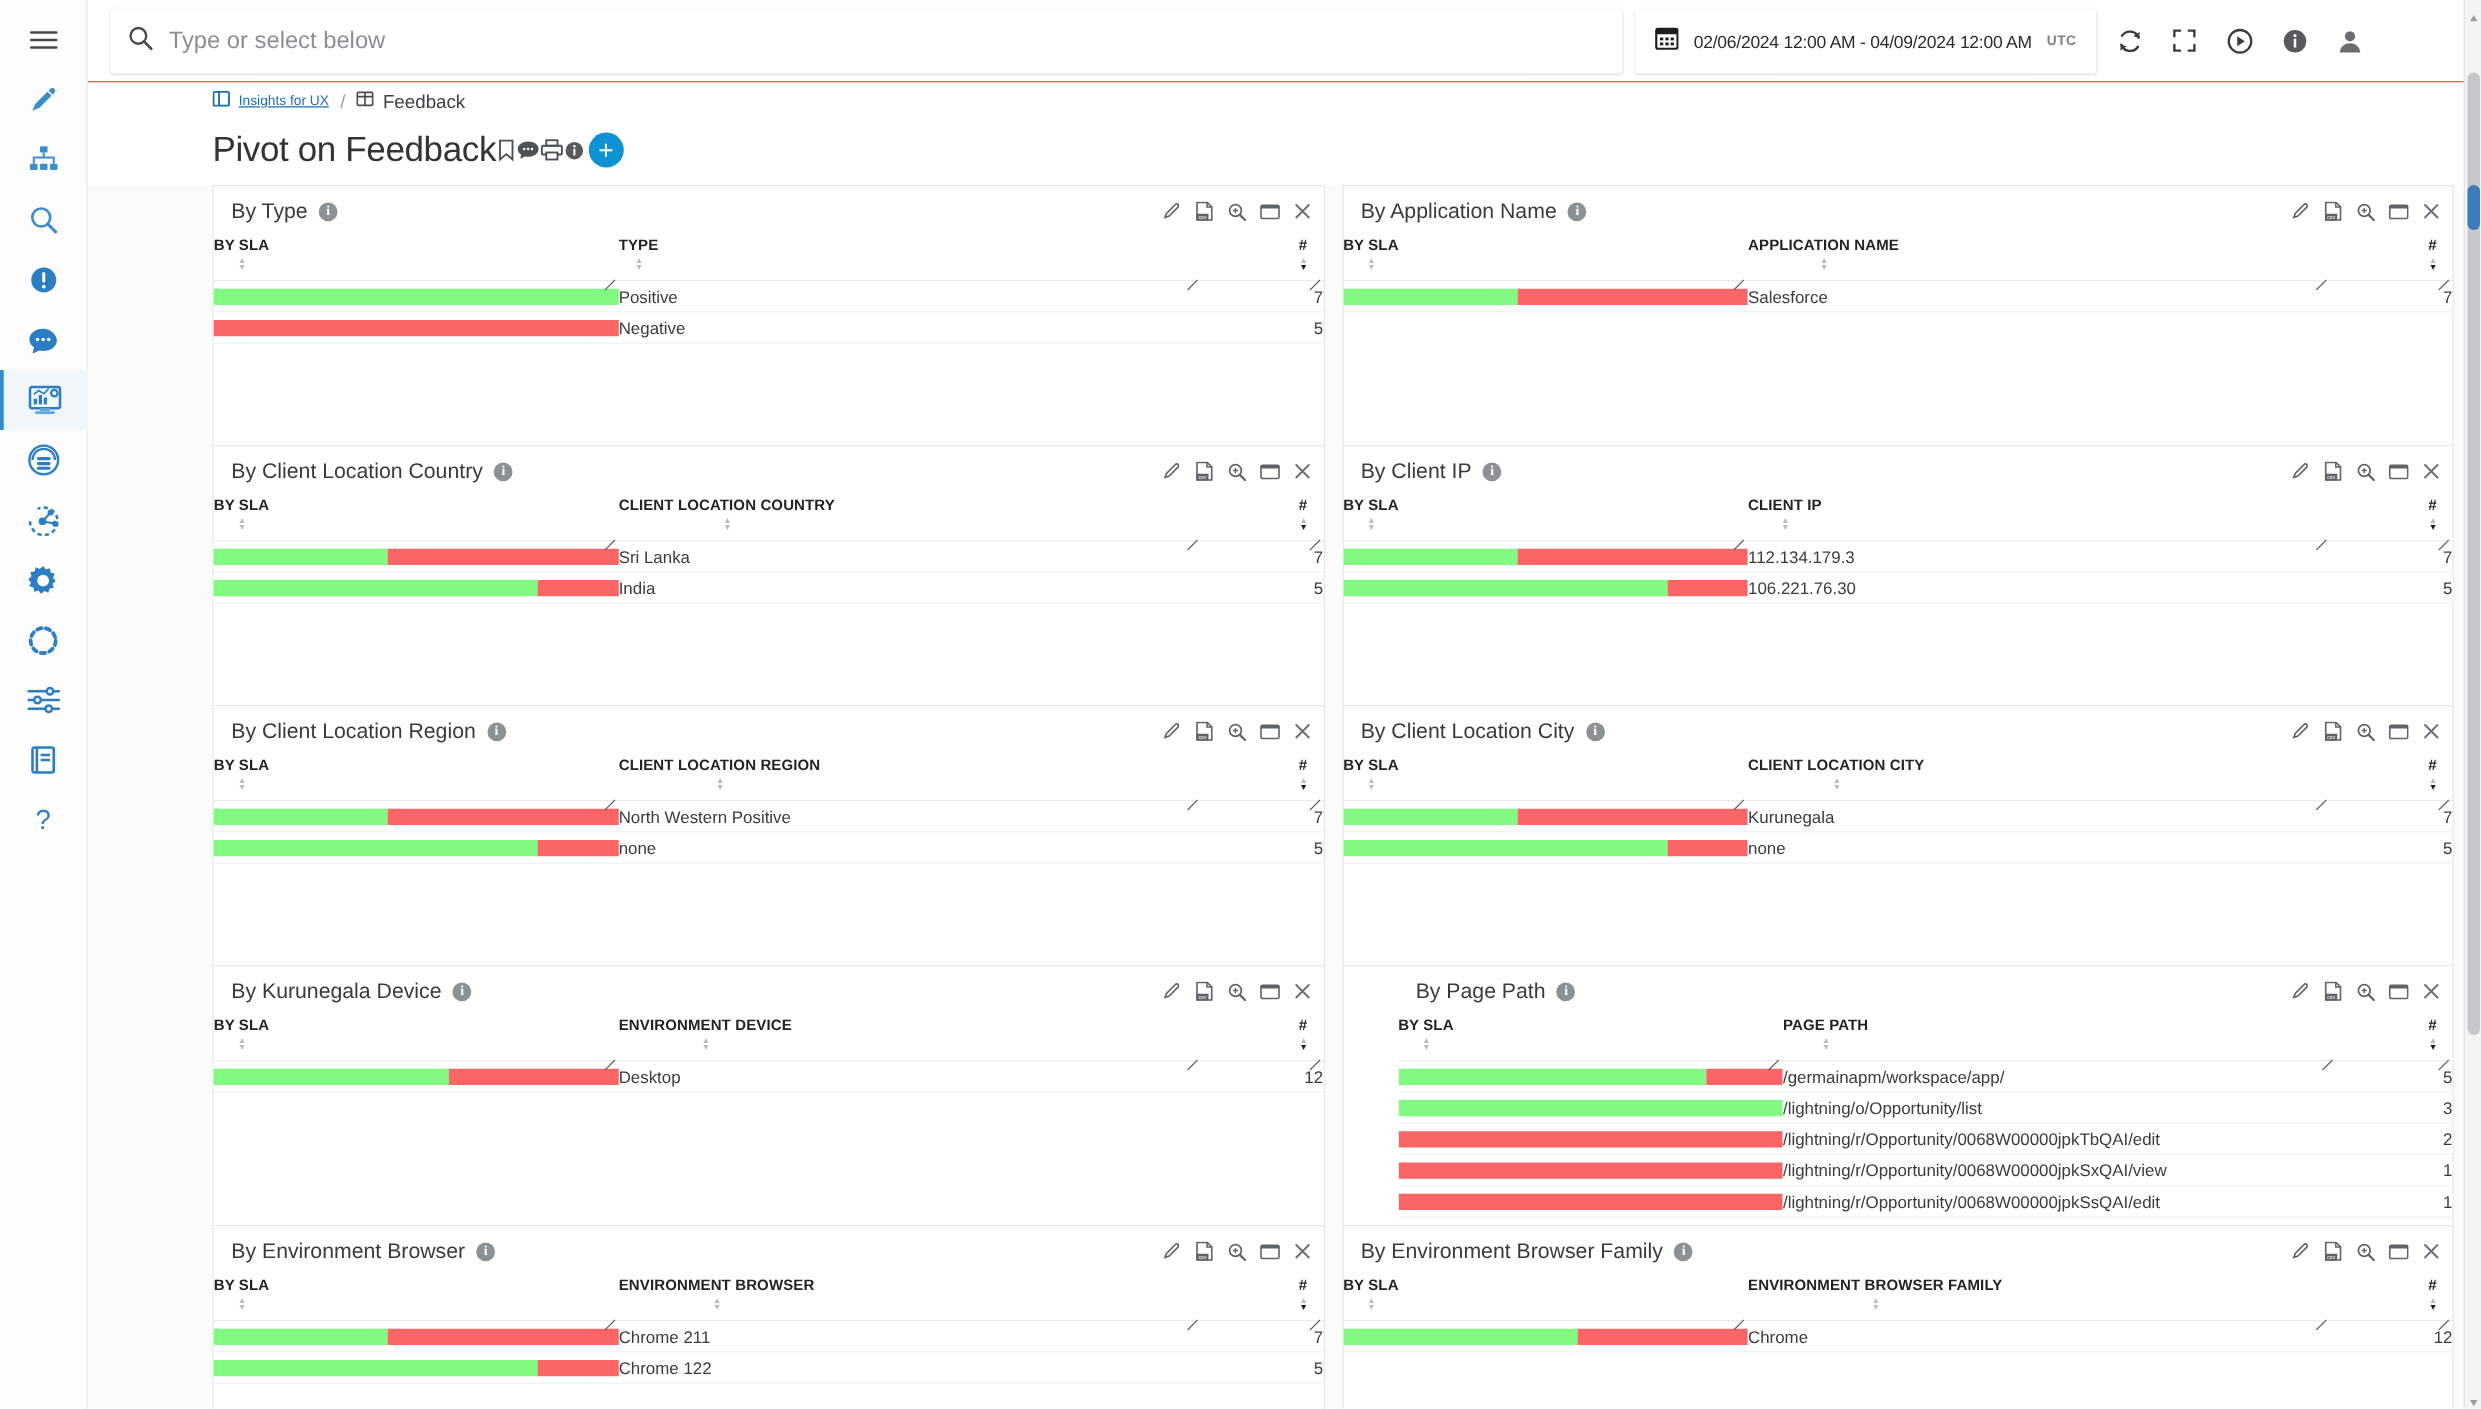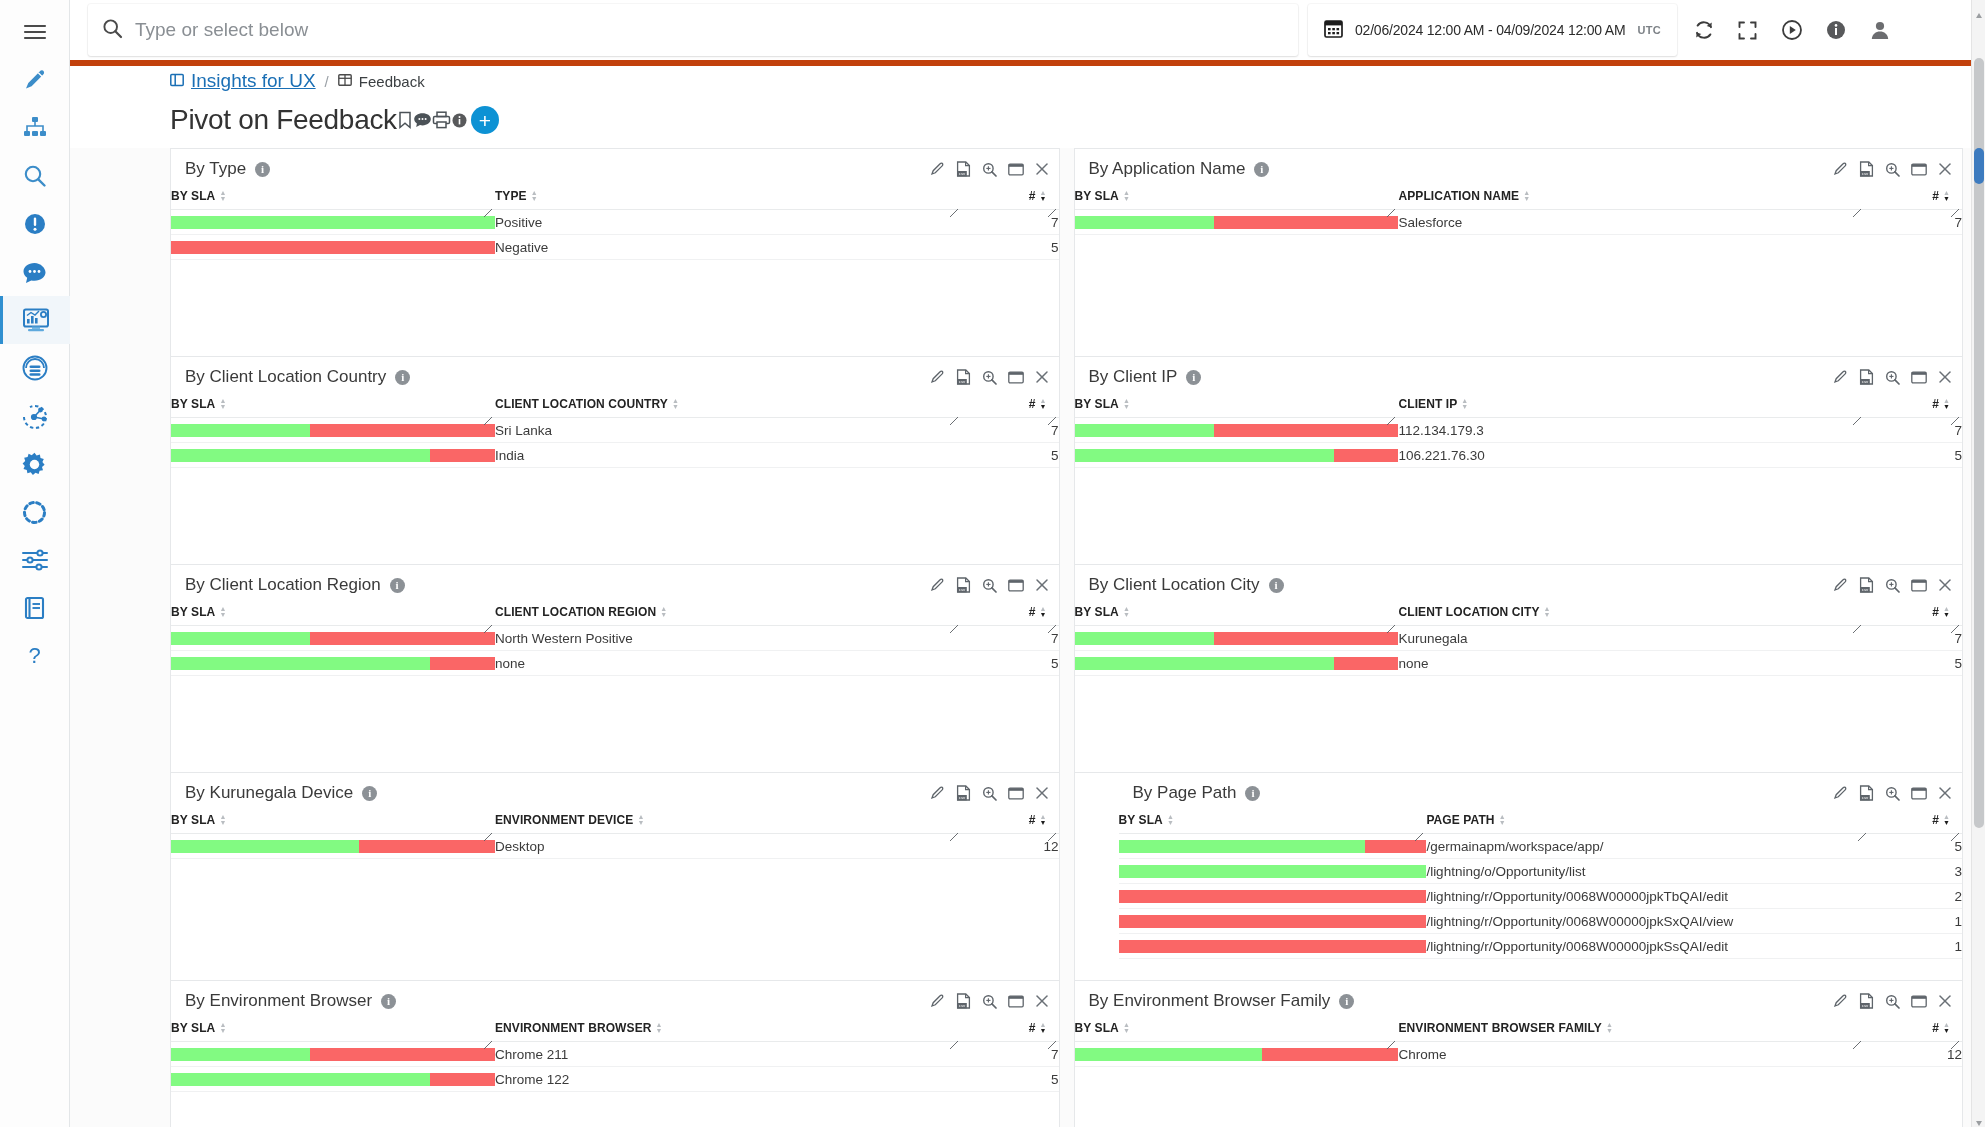--- a/index.html
+++ b/index.html
@@ -28,21 +28,21 @@
   .side-item svg { display: block; }
   .side-item.active { border-left: 3px solid #2f8fd0; background: #f1f6fa; }
 
   
   #main { flex: 1 1 auto; height: 1127px; display: flex; flex-direction: column; position: relative; }
 
   
   #topbar {
     height: 66px; flex: 0 0 66px;
     background: #ffffff;
-    border-bottom: 6px solid #c2410c;
+    border-bottom: 1px solid #c2410c;
     display: flex; align-items: center;
     padding: 0 14px 0 18px;
     gap: 10px;
   }
   #search-wrap {
     flex: 1 1 auto; height: 52px;
     display: flex; align-items: center;
     background: #fff;
     border-radius: 3px;
     padding: 0 14px;
@@ -67,21 +67,21 @@
   #daterange .dtext { font-size: 14px; color: #2b2b2b; letter-spacing: -.2px; }
   #daterange .utc { font-size: 11px; color: #7d8287; font-weight: 700; letter-spacing: .3px; }
   .tb-icon { width: 34px; height: 34px; display: flex; align-items: center; justify-content: center; cursor: pointer; }
 
   
   #breadcrumb {
     height: 32px; display: flex; align-items: center; gap: 7px;
     padding-left: 100px; font-size: 15px; color: #444;
     background: #ffffff;
   }
-  #breadcrumb a { color: #1a6fb5; text-decoration: underline; font-size: 19px; }
+  #breadcrumb a { color: #1a6fb5; text-decoration: underline; font-size: 11px; }
   #breadcrumb .sep { color: #9aa0a6; padding: 0 2px; }
   #breadcrumb .crumb-txt { color: #3c4043; }
 
   
   #pagetitle-row {
     display: flex; align-items: center; gap: 0;
     padding: 8px 0 12px 100px;
   }
   #pagetitle { font-size: 28px; font-weight: 400; color: #333; letter-spacing: -.3px; }
   .title-icon { cursor: pointer; display: flex; align-items: center; }
@@ -132,21 +132,21 @@
 
   
   .ptable { width: 100%; border-collapse: collapse; table-layout: fixed; }
   .ptable th {
     font-size: 12px; font-weight: 700; color: #232323;
     text-align: left; letter-spacing: .1px;
     padding: 0 0 6px 0; vertical-align: bottom;
     border-bottom: 1px solid #e9ebec;
     position: relative;
   }
-  .ptable th .thin { display: inline-flex; align-items: center; gap: 3px; }
+  .ptable th .thin { display: inline-flex; align-items: center; gap: 3px; flex-direction: column; }
   .ptable th.num { text-align: right; padding-right: 12px; }
   .ptable th.num .thin { justify-content: flex-end; }
   .th-sla  { width: 36.5%; padding-left: 6px; }
   .th-name { width: 52.5%; }
   .th-num  { width: 11%; }
   .resize-h {
     position: absolute; right: 2px; bottom: -9px;
     width: 10px; height: 10px; pointer-events: none;
   }
   .ptable td {

